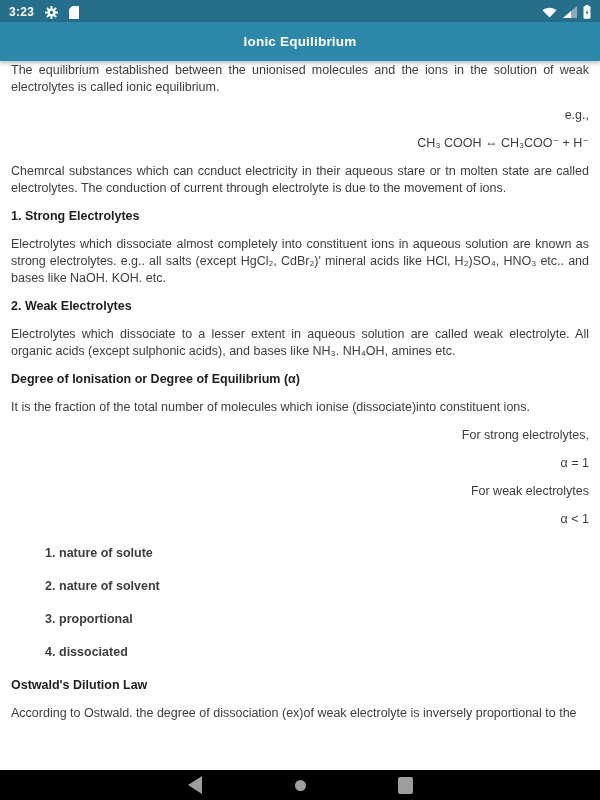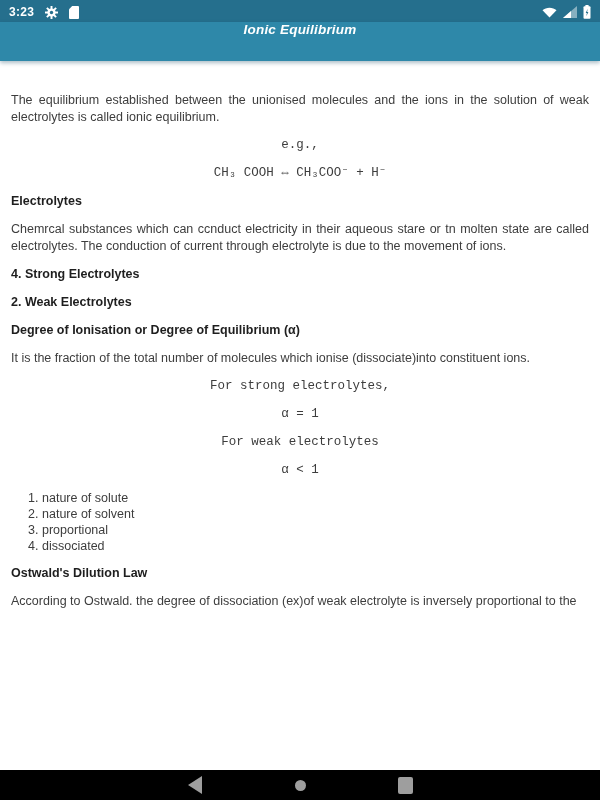--- a/index.html
+++ b/index.html
@@ -24,55 +24,55 @@
   }
   .status-time { font-size: 12px; font-weight: bold; letter-spacing: 0.3px; }
   .status-left { display: flex; align-items: center; gap: 11px; }
   .status-right { margin-left: auto; display: flex; align-items: center; gap: 6px; }
   .sicon { display: inline-flex; align-items: center; }
 
   
   .app-bar {
     height: 39px; flex: 0 0 39px;
     background: #2e88a9;
-    display: flex; justify-content: center;
+    display: flex; align-items: center; justify-content: center;
     box-shadow: 0 2px 4px rgba(20, 70, 95, 0.35);
-    position: relative; z-index: 2; font-style: italic;
+    position: relative; z-index: 2;
   }
   .app-bar-title {
     color: #ffffff;
     font-size: 13.5px;
     font-weight: bold;
     letter-spacing: 0.2px;
   }
 
   
   .content {
     flex: 1 1 auto;
     overflow: hidden;
-    padding: 31px 11px 0 11px;
+    padding: 1px 11px 0 11px;
     color: #3d3d3d;
     font-size: 12.5px;
     line-height: 17px;
     background: #ffffff;
   }
   .content p { margin: 0 0 11px 0; text-align: justify; }
-  .content p.nojustify { text-align: center; font-family: Liberation Mono, monospace; }
+  .content p.nojustify { text-align: right; }
   .content h2 {
     margin: 0 0 11px 0;
     font-size: 12.5px;
     line-height: 17px;
     font-weight: bold;
     color: #1e1e1e;
   }
   .content ol {
     margin: 0 0 11px 0;
     padding-left: 31px;
   }
-  .content ol li { line-height: 16px; margin: 0; }
+  .content ol li { line-height: 16px; margin: 17px; font-weight: bold; }
 
   
   .nav-bar {
     height: 30px; flex: 0 0 30px;
     background: #000000;
     display: flex; align-items: center; justify-content: center;
     gap: 85px;
   }
   .nav-btn {
     display: inline-flex; align-items: center; justify-content: center;
@@ -138,26 +138,27 @@
 
   <div class="app-bar">
     <span class="app-bar-title">Ionic Equilibrium</span>
   </div>
 
   <div class="content">
     <p>The equilibrium established between the unionised molecules and the ions in the solution of weak electrolytes is called ionic equilibrium.</p>
     <p class="nojustify">e.g.,</p>
     <p class="nojustify">CH₃ COOH ⇔ CH₃COO⁻ + H⁻</p>
 
-    <h2>Electrolytes</h2>
     <p>Chemrcal substances which can ccnduct electricity in their aqueous stare or tn molten state are called electrolytes. The conduction of current through electrolyte is due to the movement of ions.</p>
 
-    <h2>4. Strong Electrolytes</h2>
+    <h2>1. Strong Electrolytes</h2>
+    <p>Electrolytes which dissociate almost completely into constituent ions in aqueous solution are known as strong electrolytes. e.g.. all salts (except HgCl₂, CdBr₂)' mineral acids like HCl, H₂)SO₄, HNO₃ etc.. and bases like NaOH. KOH. etc.</p>
 
     <h2>2. Weak Electrolytes</h2>
+    <p>Electrolytes which dissociate to a lesser extent in aqueous solution are called weak electrolyte. All organic acids (except sulphonic acids), and bases like NH₃. NH₄OH, amines etc.</p>
 
     <h2>Degree of Ionisation or Degree of Equilibrium (α)</h2>
     <p>It is the fraction of the total number of molecules which ionise (dissociate)into constituent ions.</p>
     <p class="nojustify">For strong electrolytes,</p>
     <p class="nojustify">α = 1</p>
     <p class="nojustify">For weak electrolytes</p>
     <p class="nojustify">α &lt; 1</p>
 
     <ol>
       <li>nature of solute</li>

